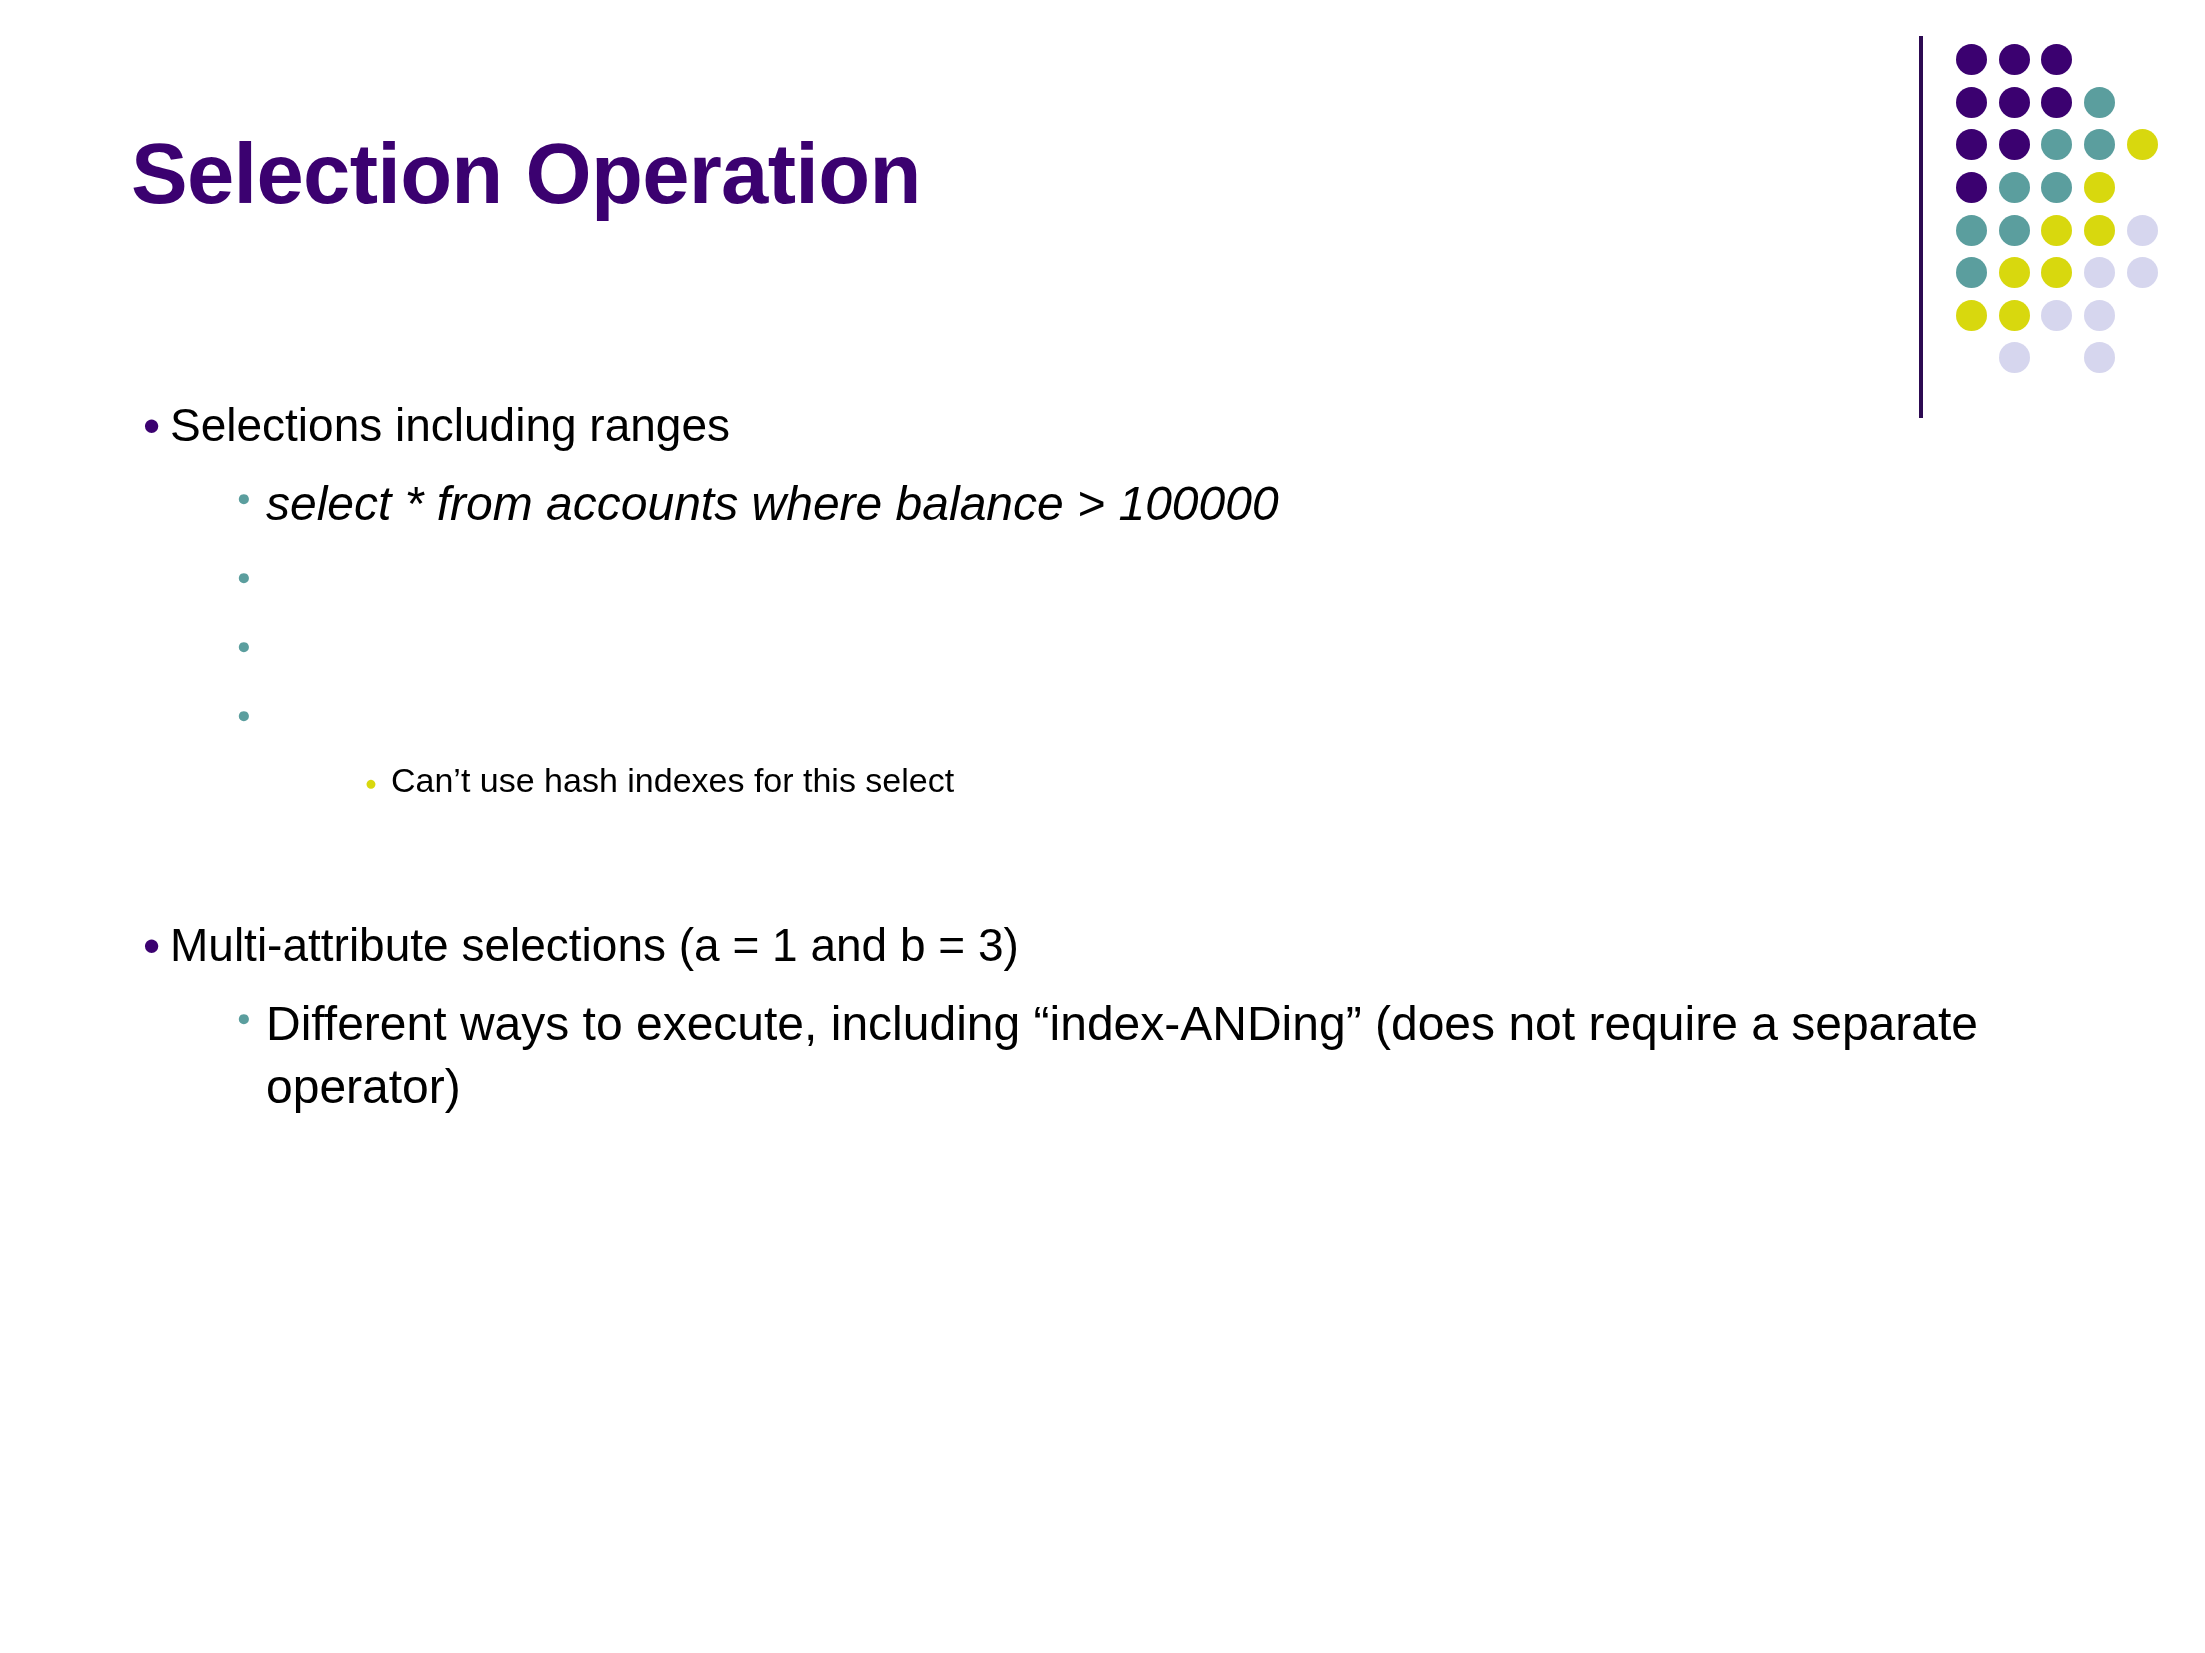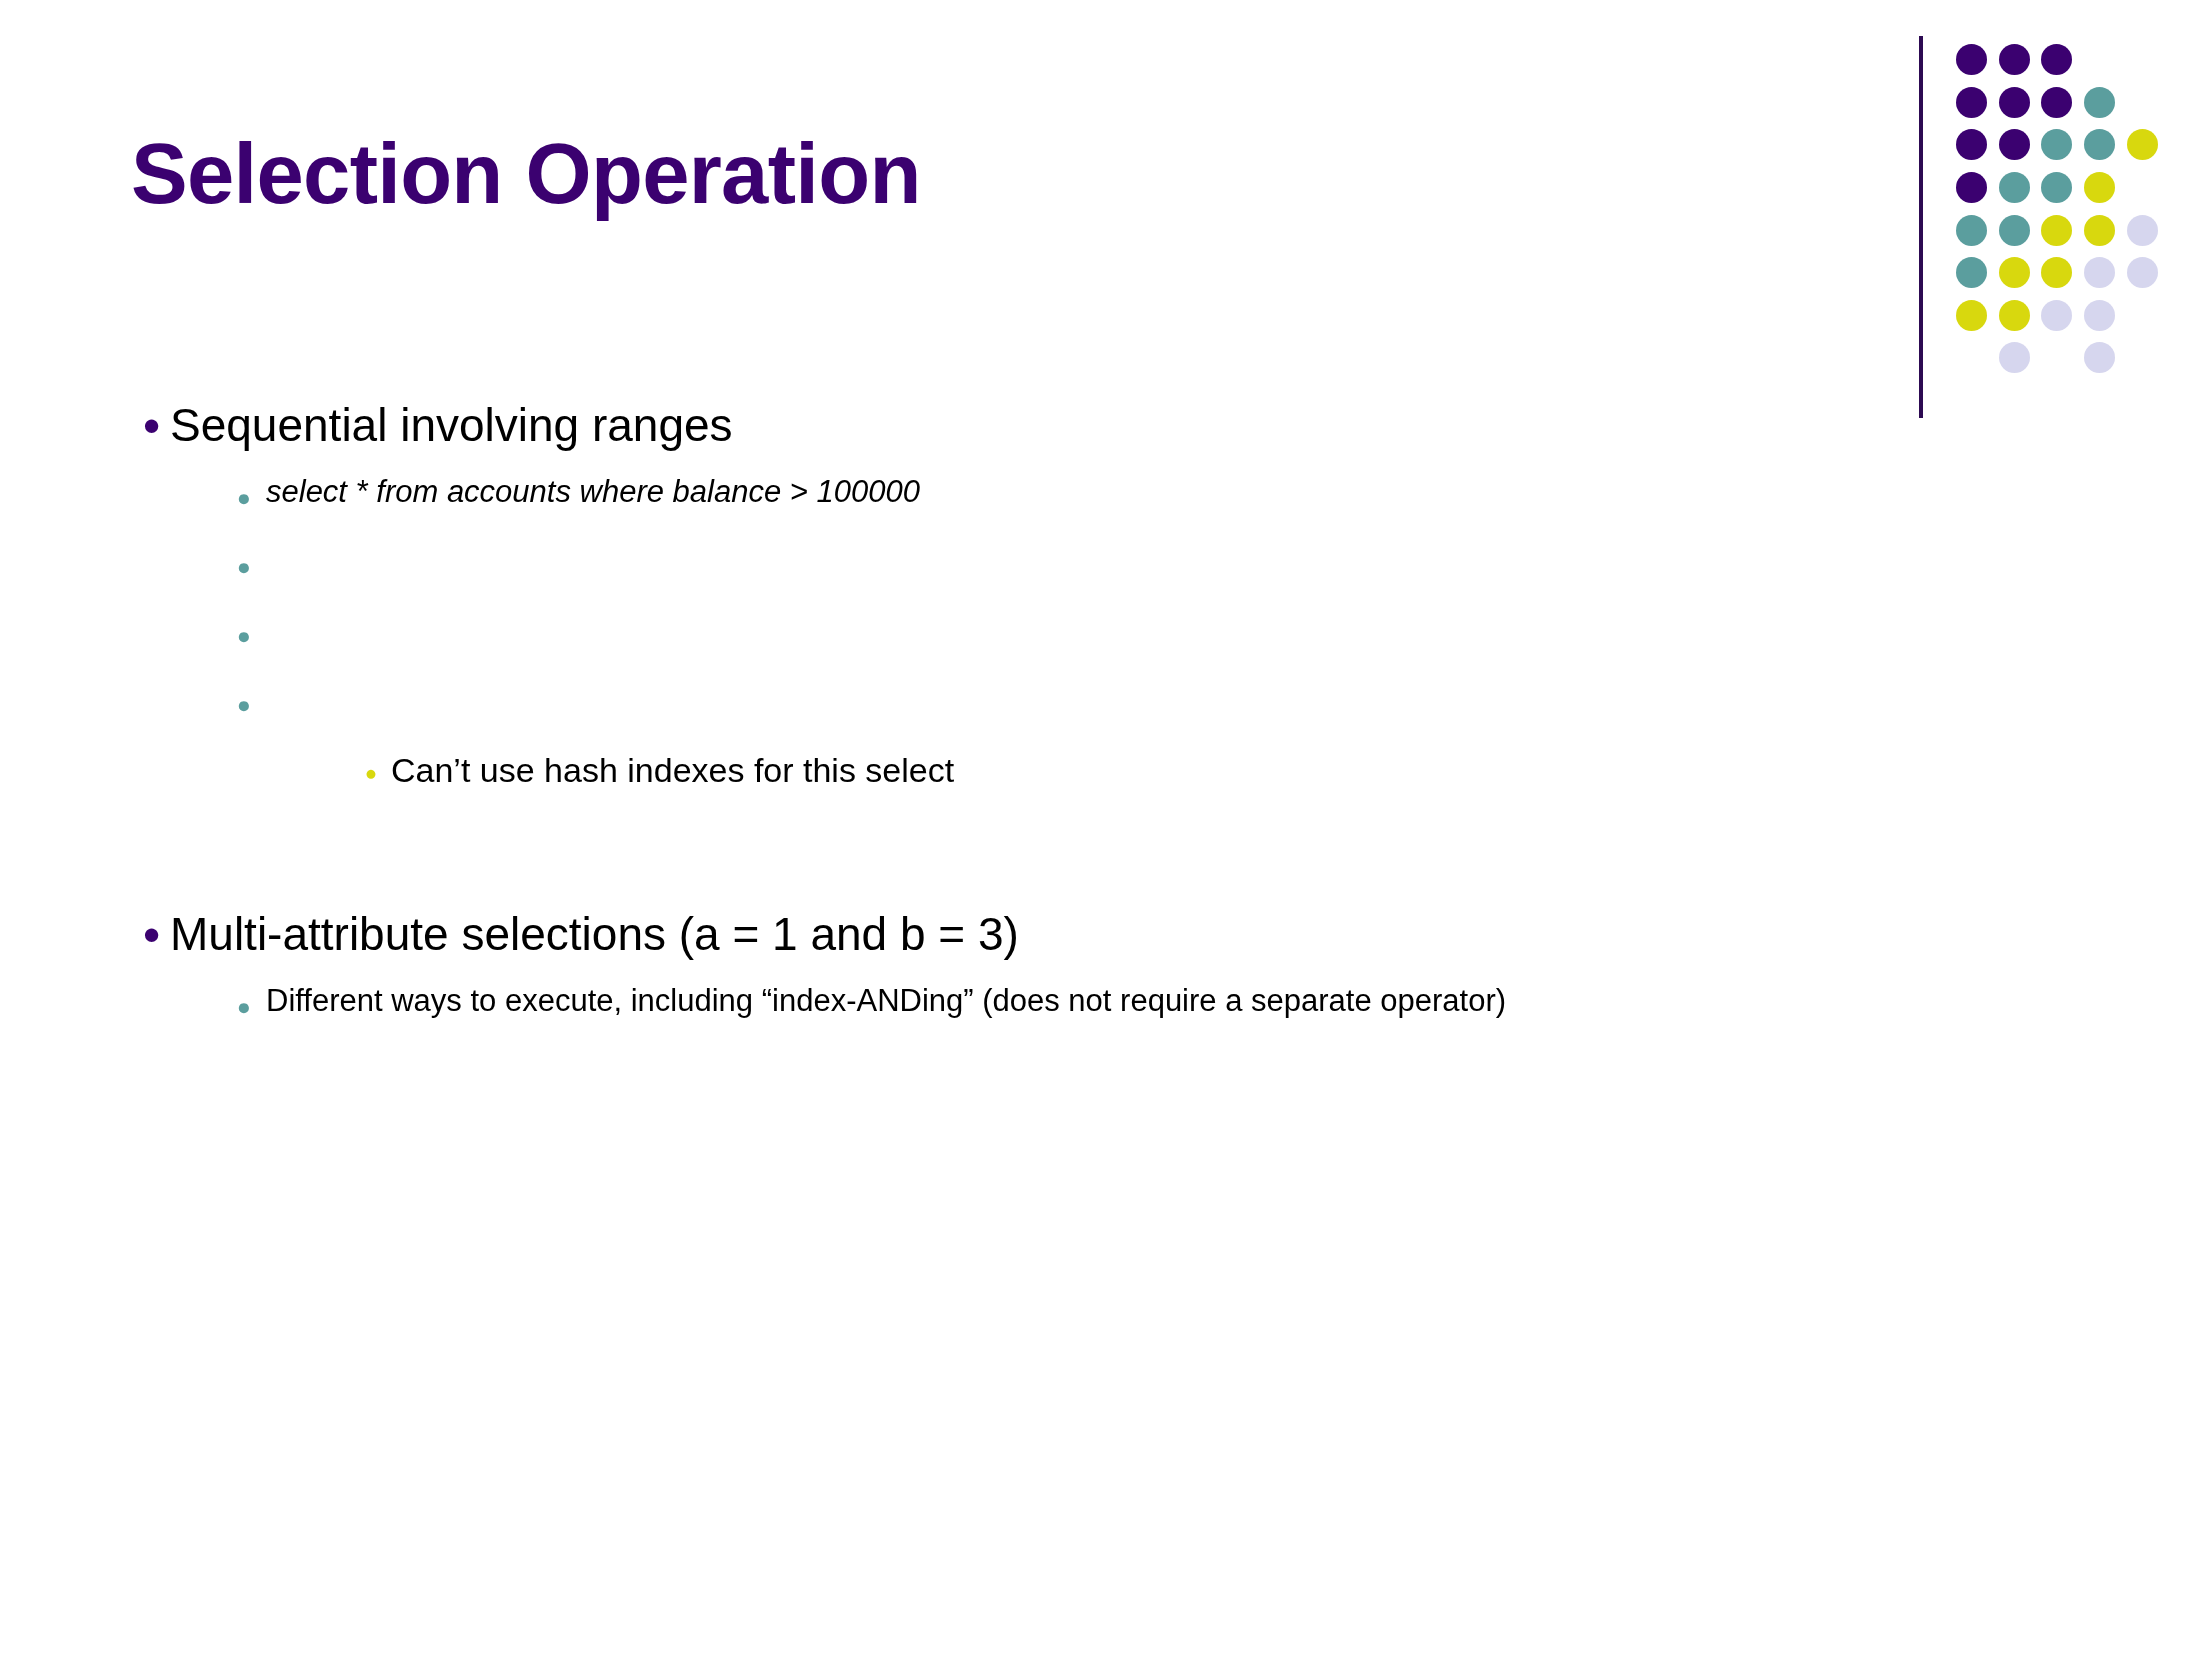--- a/index.html
+++ b/index.html
@@ -105,21 +105,21 @@
   .l2 .bullet {
     width: 41px;
     flex: 0 0 41px;
     font-size: 23.5px;
     line-height: 53px;
     color: #5b9e9e;
     padding-left: 11.8px;
     box-sizing: border-box;
   }
   .l2 .text {
-    font-size: 31px;
+    font-size: 48px;
     line-height: 1.32;
     color: #000000;
     max-width: 1779px;
   }
   .l2 .text.italic {
     font-style: italic;
   }
 
   
   .l3 {
@@ -190,21 +190,21 @@
         <div class="dot" style="background: rgb(214, 214, 238); left: 43px; top: 298px;"></div>
         <div class="dot" style="background: rgb(214, 214, 238); left: 128px; top: 298px;"></div>
       </div>
   </div>
 
   <div class="title">Selection Operation</div>
 
   <div class="body" id="body-content">
       <div class="row l1">
         <span class="bullet">●</span>
-        <span class="text">Sequential involving ranges</span>
+        <span class="text">Selections including ranges</span>
       </div>
       <div class="row l2">
         <span class="bullet">●</span>
         <span class="text italic">select * from accounts where balance &gt; 100000</span>
       </div>
       <div class="row l2">
         <span class="bullet">●</span>
       </div>
       <div class="row l2">
         <span class="bullet">●</span>

